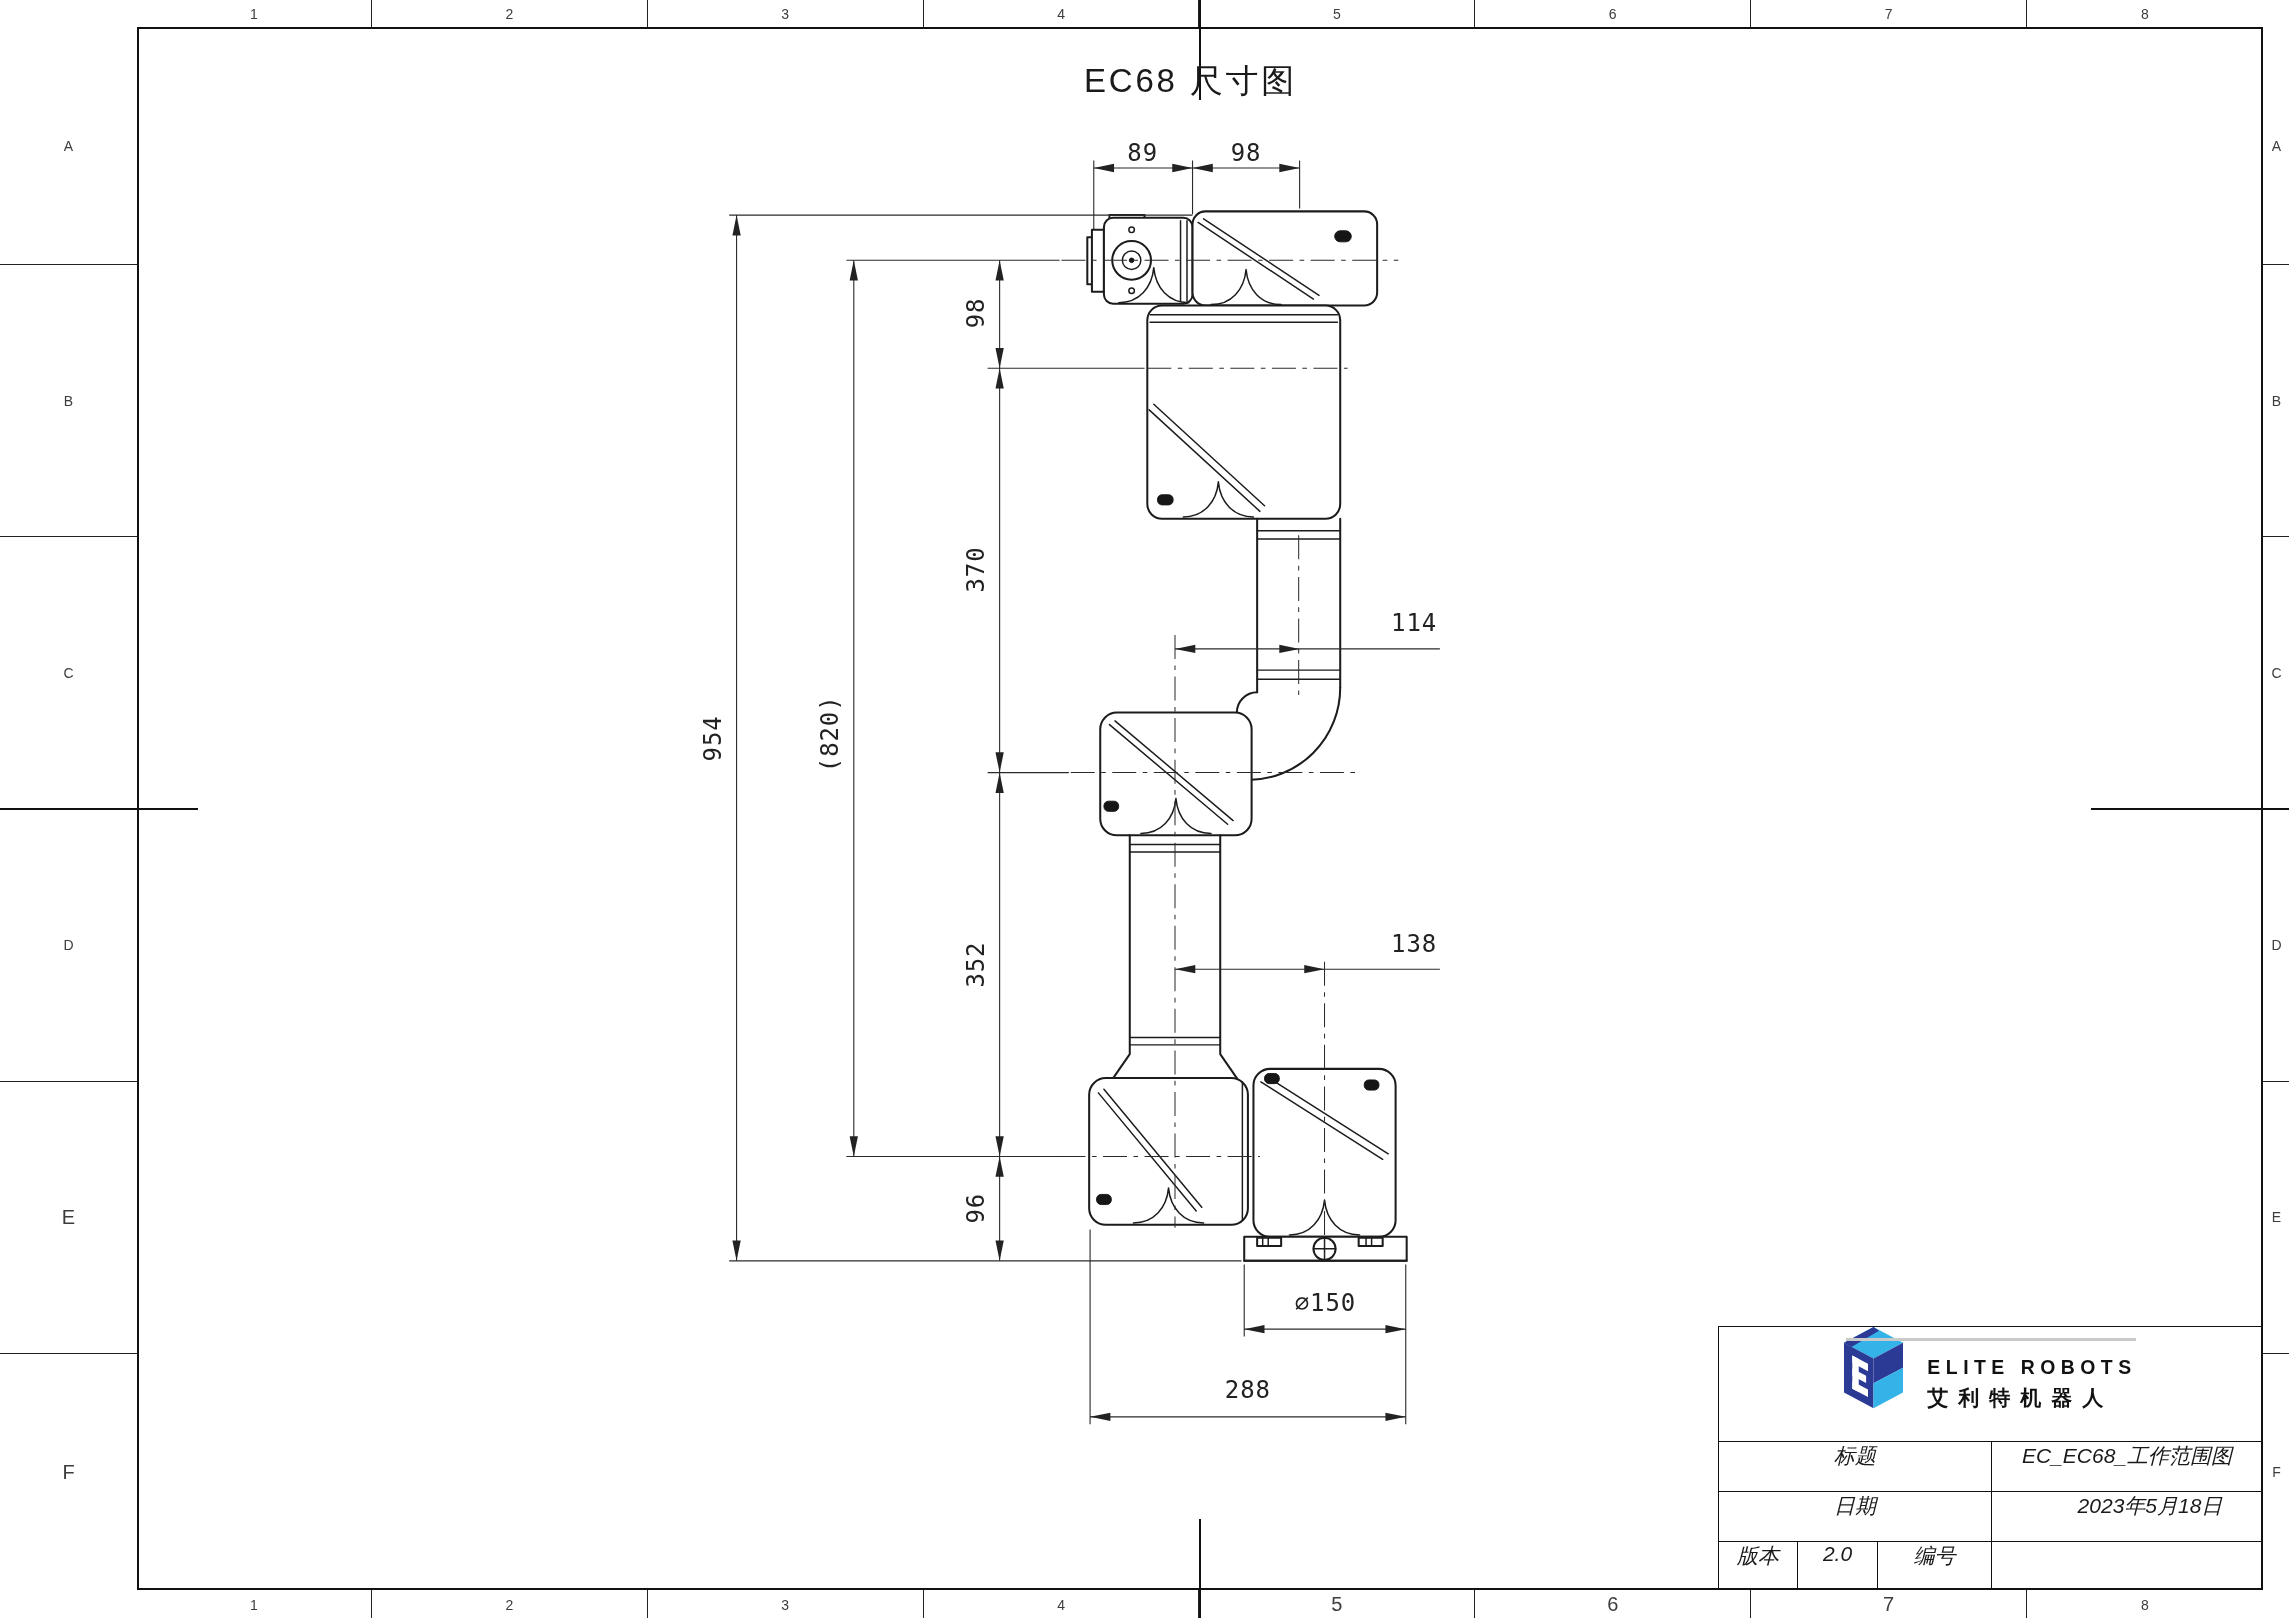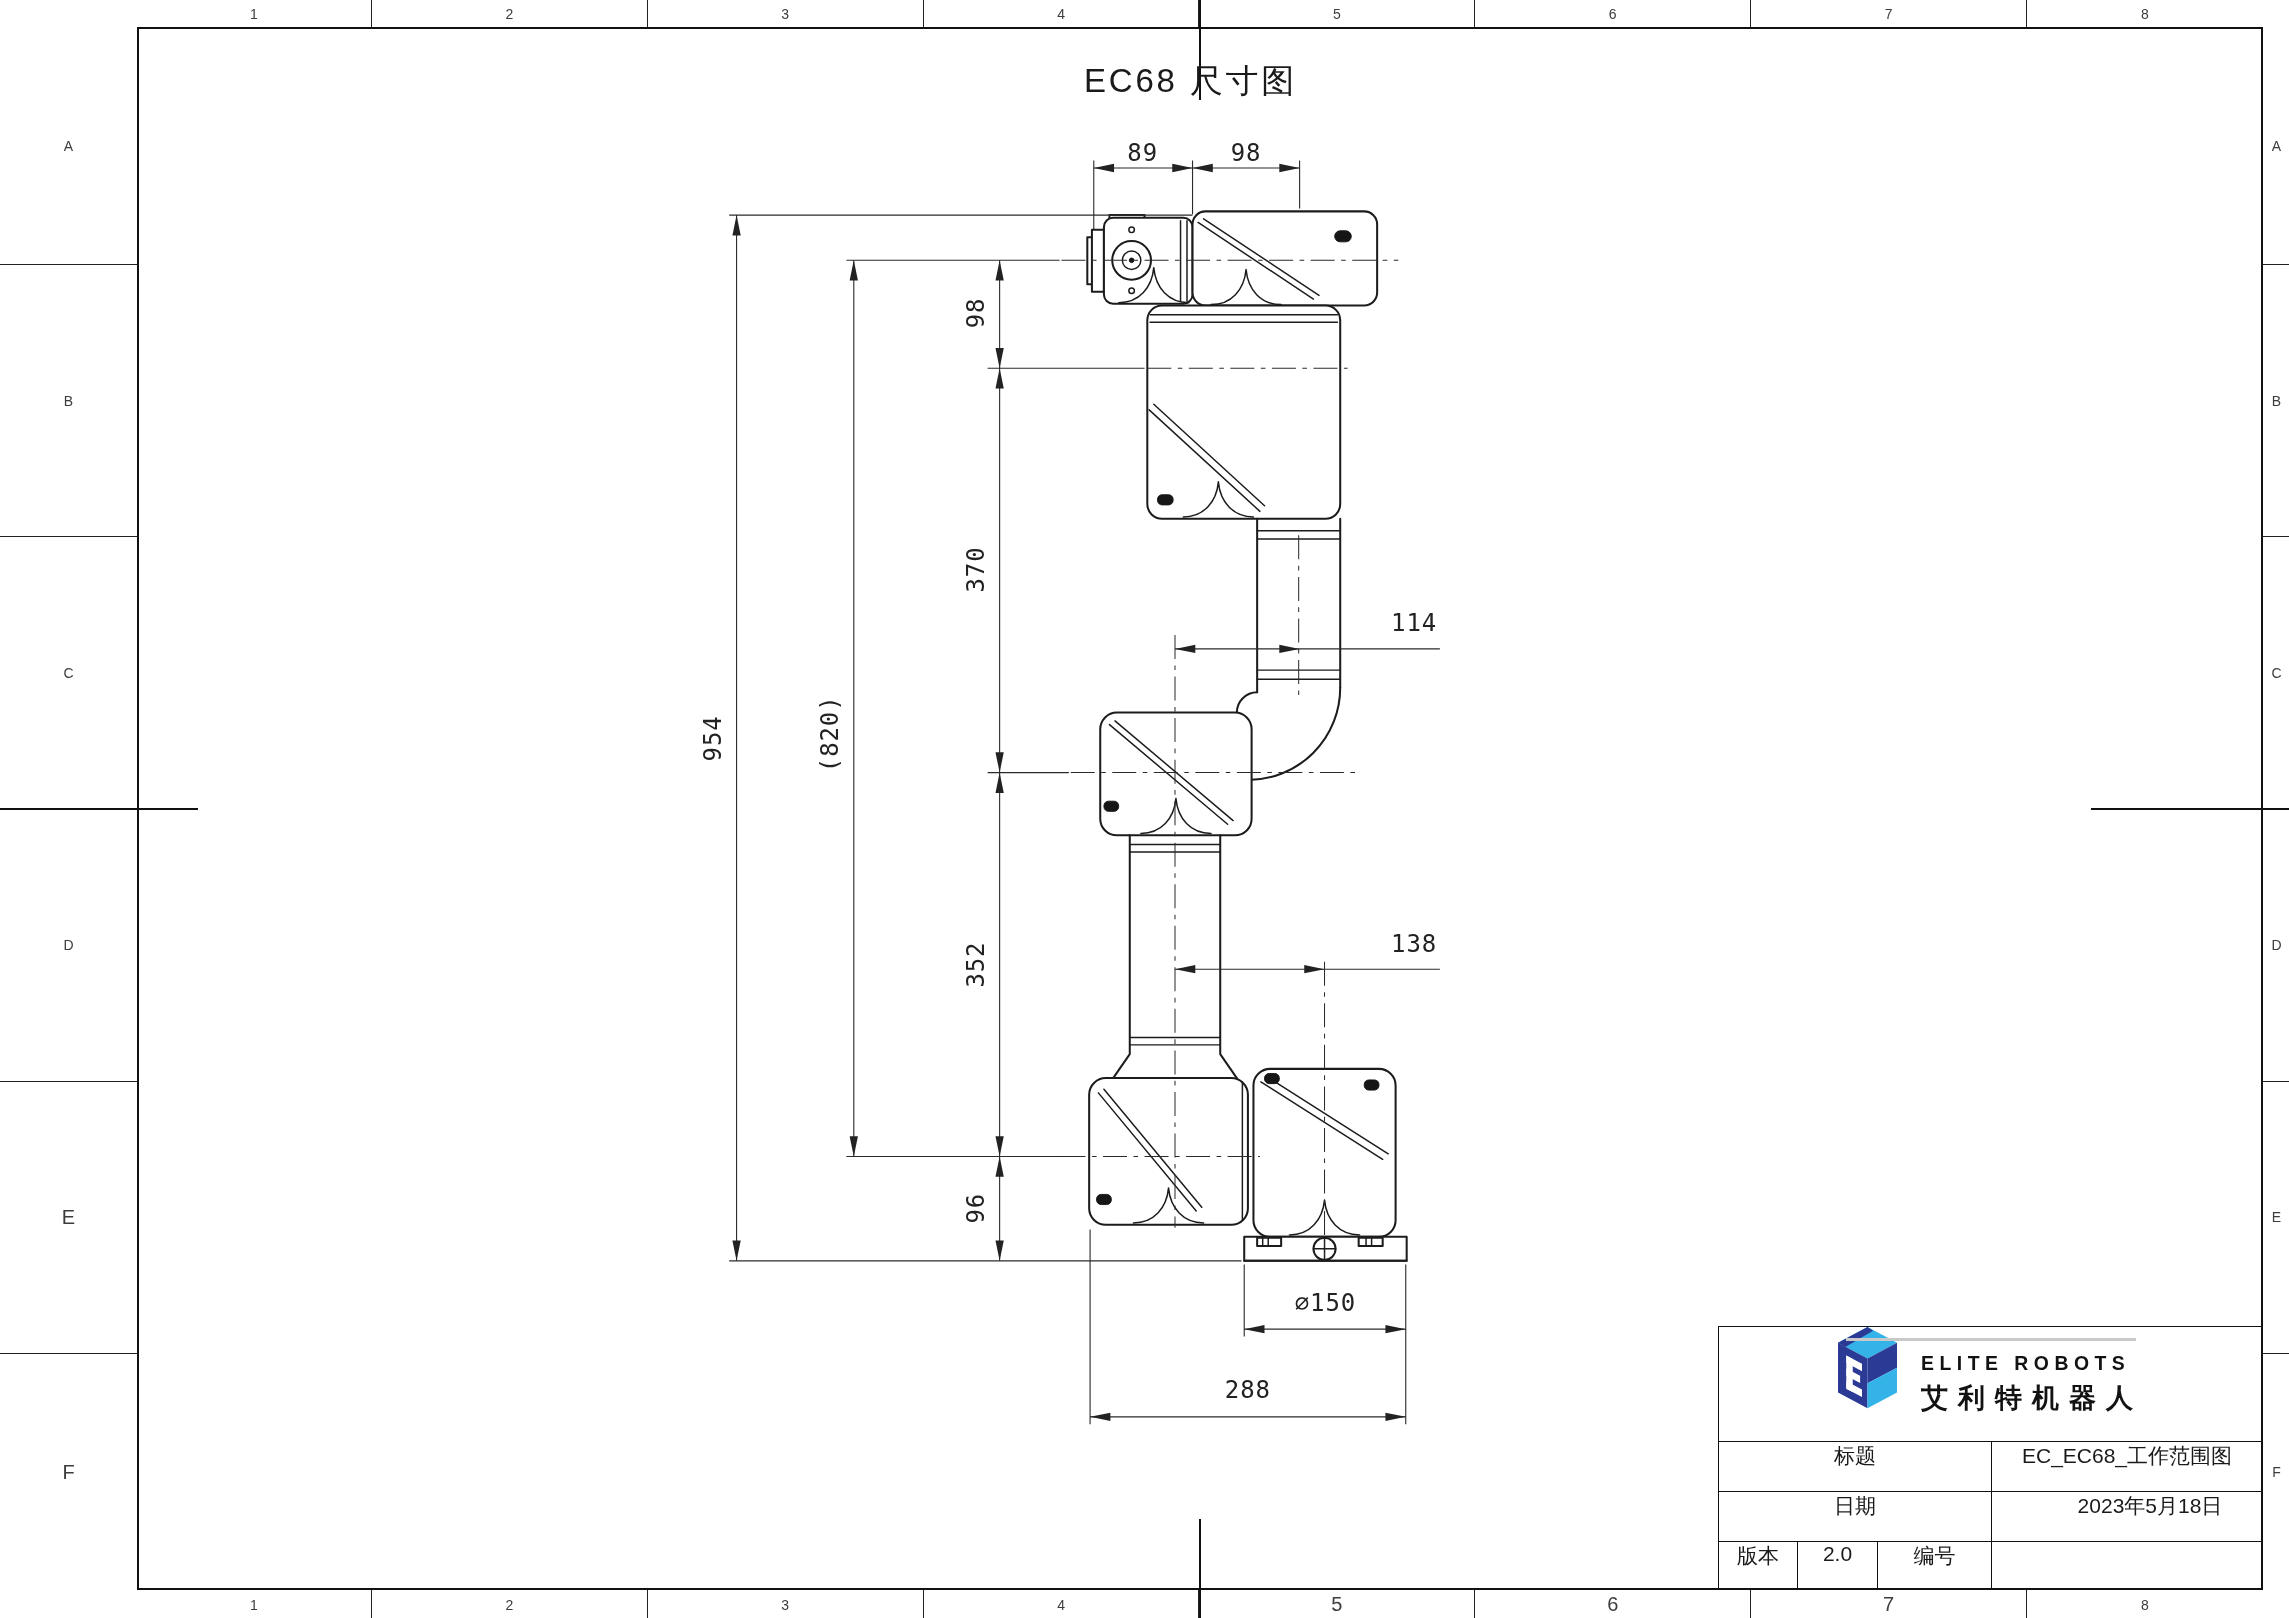--- a/index.html
+++ b/index.html
@@ -41,30 +41,30 @@
   #cad .cl{stroke:#2b2b2b;stroke-width:1.1;fill:none;stroke-dasharray:26 7 5 7;}
   #cad .ah{fill:#222;stroke:none;}
   #cad .blob{fill:#161616;stroke:#161616;}
   #cad text.dim{font-family:"DejaVu Sans Mono",monospace;font-size:26px;fill:#222;letter-spacing:1px;}
   
   #titleblock{position:absolute;left:1718px;top:1326px;width:545px;height:264px;
       border:1.8px solid #111;box-sizing:border-box;display:grid;
       grid-template-columns:78px 80px 114px 1fr;grid-template-rows:114px 50px 50px 1fr;}
   #titleblock .cell{display:flex;justify-content:center;
       font-size:21px;box-sizing:border-box;}
-  #titleblock .bt{border-top:1.8px solid #111;}
+  #titleblock .bt{border-top:1.8px solid #111;font-style:italic;}
   #titleblock .bl{border-left:1.8px solid #111;}
   .span3{grid-column:1/4;}
   .span4{grid-column:1/5;}
   #logo-cell{position:relative;flex-direction:row;gap:24px;}
   #logo-rule{position:absolute;left:50%;top:11px;width:290px;height:2.8px;background:#c9c9c9;
       transform:translateX(-50%);}
   .brand-text{display:flex;flex-direction:column;justify-content:center;gap:5.5px;}
   .brand-en{font-size:19.4px;font-weight:800;letter-spacing:5.5px;color:#121212;white-space:nowrap;}
-  .brand-cn{font-size:27px;font-weight:700;letter-spacing:10px;color:#121212;white-space:nowrap;}
+  .brand-cn{font-size:21px;font-weight:700;letter-spacing:10px;color:#121212;white-space:nowrap;}
   #date-value{justify-content:flex-start;padding-left:46px;}
 </style>
 </head>
 <body>
 
 <div class="sheet">
 
   <div id="strip-top" class="strip h">
       <span class="zone-label">1</span>
       <span class="zone-label">2</span>

